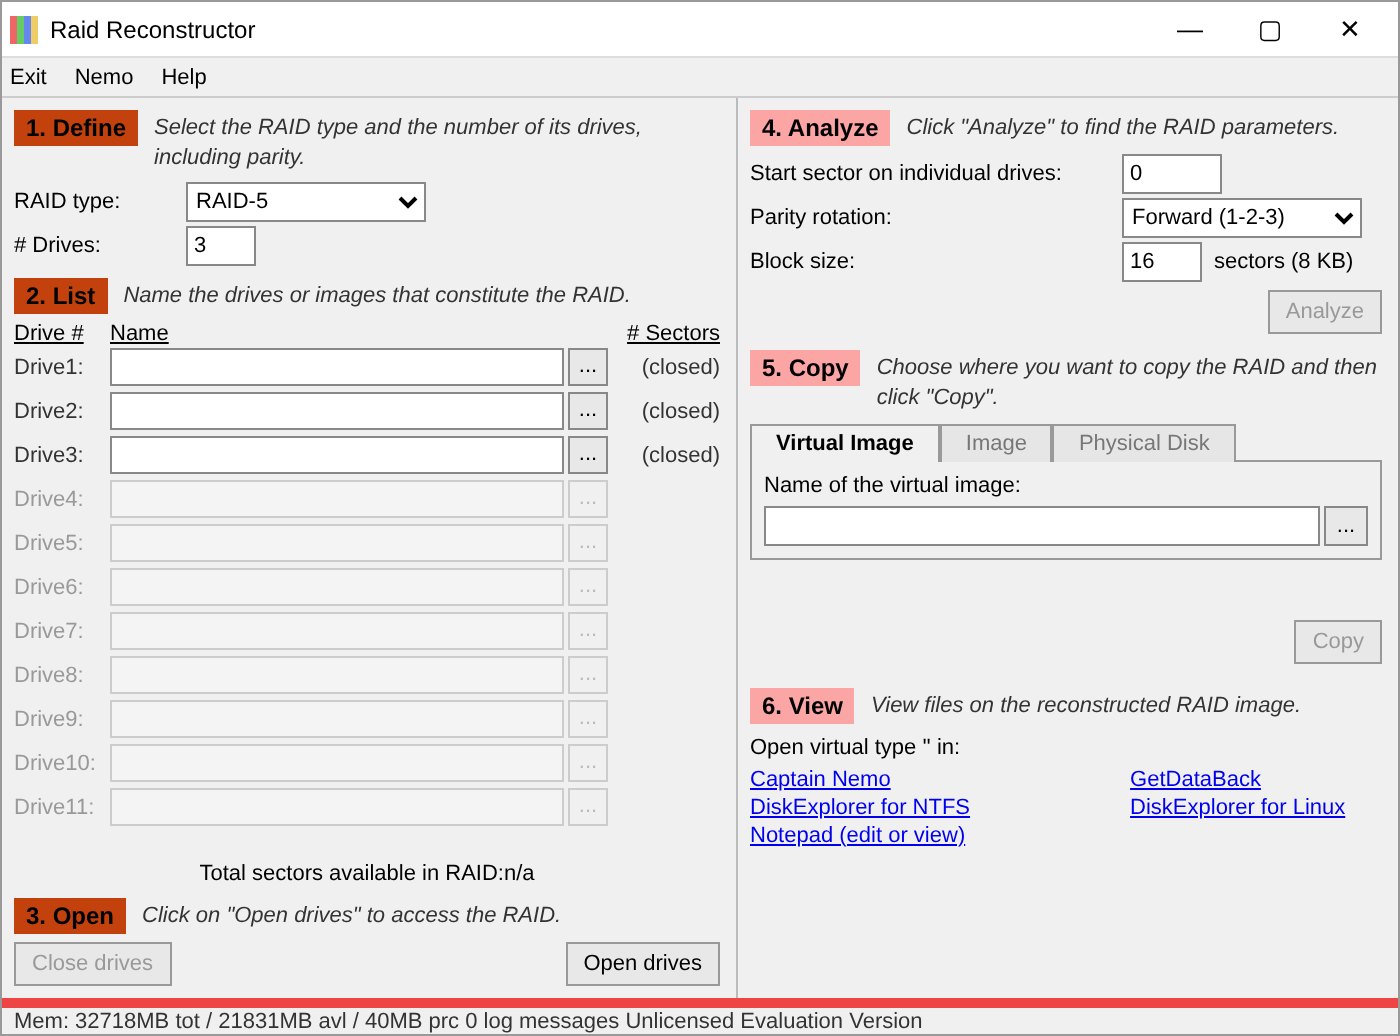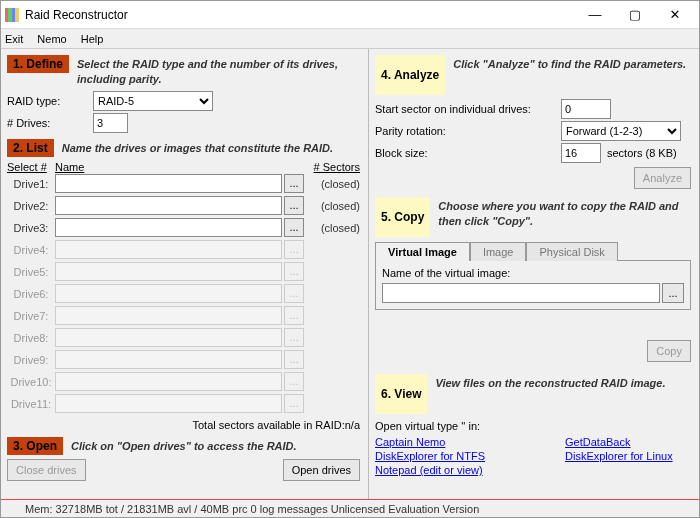--- a/index.html
+++ b/index.html
@@ -10,49 +10,49 @@
 .winbtns { display: flex; gap: 0; }
 .winbtn { width: 40px; height: 28px; display: flex; align-items: center; justify-content: center; font-size: 13px; cursor: default; }
 .menubar { height: 20px; display: flex; align-items: center; padding: 0 4px; gap: 14px; background: #f0f0f0; border-bottom: 1px solid #ccc; }
 .menubar span { cursor: default; }
 .main { display: flex; height: 450px; }
 .left, .right { padding: 4px 8px 4px 6px; position: relative; }
 .left { width: 368px; border-right: 1px solid #bbb; }
 .right { flex: 1; }
 .section-hdr { display: flex; align-items: flex-start; margin: 2px 0 4px 0; gap: 8px; }
 .badge-orange { background: #c2410c; color: #000; font-weight: bold; padding: 2px 6px; font-size: 12px; white-space: nowrap; }
-.badge-white { background: #fef9c3; color: #000; font-weight: bold; padding: 13px 6px; font-size: 12px; white-space: nowrap; border: none; }
-.hdr-text { font-style: italic; color: #333; line-height: 1.35; padding-top: 2px; font-weight: bold; }
+.badge-white { background: #fca5a5; color: #000; font-weight: bold; padding: 2px 6px; font-size: 12px; white-space: nowrap; border: none; }
+.hdr-text { font-style: italic; color: #333; line-height: 1.35; padding-top: 2px; }
 .row { display: flex; align-items: center; margin: 2px 0; gap: 6px; }
 .row label { width: 80px; }
 .select { height: 20px; border: 1px solid #888; background: #fff; font-size: 11px; }
 .textin { height: 20px; border: 1px solid #888; background: #fff; padding: 0 3px; font-size: 11px; }
 .list-hdr { display: flex; margin-top: 4px; font-size: 11px; }
 .list-hdr span { text-decoration: underline; }
 .drive-row { display: flex; align-items: center; height: 22px; margin: 0; }
-.drive-row .dlabel { width: 48px; color: #333; text-align: center; }
+.drive-row .dlabel { width: 48px; color: #333; }
 .drive-row.disabled .dlabel { color: #999; }
 .drive-row input[type=text] { flex: 1; height: 19px; border: 1px solid #888; background: #fff; }
 .drive-row.disabled input[type=text] { background: #f4f4f4; border-color: #ccc; }
 .browse { width: 20px; height: 19px; border: 1px solid #888; background: #e8e8e8; text-align: center; line-height: 16px; margin-left: 2px; cursor: default; font-size: 11px; }
 .drive-row.disabled .browse { color: #bbb; border-color: #ccc; background: #f0f0f0; }
 .status { width: 56px; text-align: right; font-size: 11px; color: #333; }
-.totalrow { display: flex; justify-content: flex-end; margin-top: 4px; }
+.totalrow { display: flex; justify-content: center; margin-top: 16px; }
 .bottombtns { display: flex; justify-content: space-between; margin-top: 3px; }
 .btn { height: 22px; border: 1px solid #999; background: #e8e8e8; padding: 0 8px; font-size: 11px; cursor: default; }
 .btn[disabled], .btn.disabled { color: #999; }
 .tabs { display: flex; border-bottom: 1px solid #999; margin-top: 4px; }
 .tab { padding: 3px 12px; border: 1px solid #999; border-bottom: none; background: #e6e6e6; margin-right: 0; position: relative; top: 1px; color: #777; }
 .tab.active { background: #f0f0f0; font-weight: bold; color: #000; z-index: 2; }
 .tabbody { border: 1px solid #999; border-top: none; padding: 6px; background: #f0f0f0; }
 .copybtn-row { display: flex; justify-content: flex-end; margin-top: 30px; }
 .link { color: #00e; text-decoration: underline; cursor: default; }
 .linksrow { display: flex; gap: 80px; margin-top: 4px; }
 .linkscol { display: flex; flex-direction: column; gap: 2px; }
-.statusbar { height: 18px; border-top: 1px solid #ef4444; background: #f0f0f0; padding: 2px 24px; font-size: 11px; color: #333; display: flex; align-items: center; }
+.statusbar { height: 18px; border-top: 5px solid #ef4444; background: #f0f0f0; padding: 2px 6px; font-size: 11px; color: #333; display: flex; align-items: center; }
 </style>
 </head>
 <body>
 
 <div class="titlebar">
   <div class="icon-stripes"></div>
   <div class="title">Raid Reconstructor</div>
   <div class="winbtns">
     <div class="winbtn">—</div>
     <div class="winbtn">▢</div>
@@ -81,21 +81,21 @@
     <div class="row">
       <label># Drives:</label>
       <input class="textin" style="width: 35px;" value="3">
     </div>
 
     <div class="section-hdr" style="margin-top:6px">
       <span class="badge-orange">2. List</span>
       <span class="hdr-text">Name the drives or images that constitute the RAID.</span>
     </div>
     <div class="list-hdr">
-      <span style="width:48px">Select #</span>
+      <span style="width:48px">Drive #</span>
       <span style="flex:1">Name</span>
       <span style="width:56px;text-align:right"># Sectors</span>
     </div>
     <div id="drive-rows">
         <div class="drive-row">
           <span class="dlabel">Drive1:</span>
           <input type="text" style="">
           <span class="browse">...</span>
           <span class="status">(closed)</span>
         </div>

